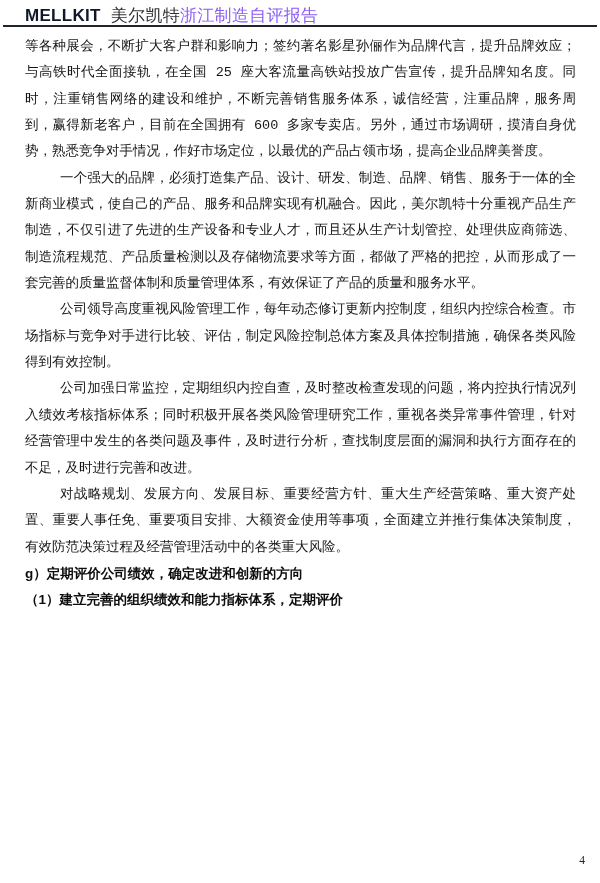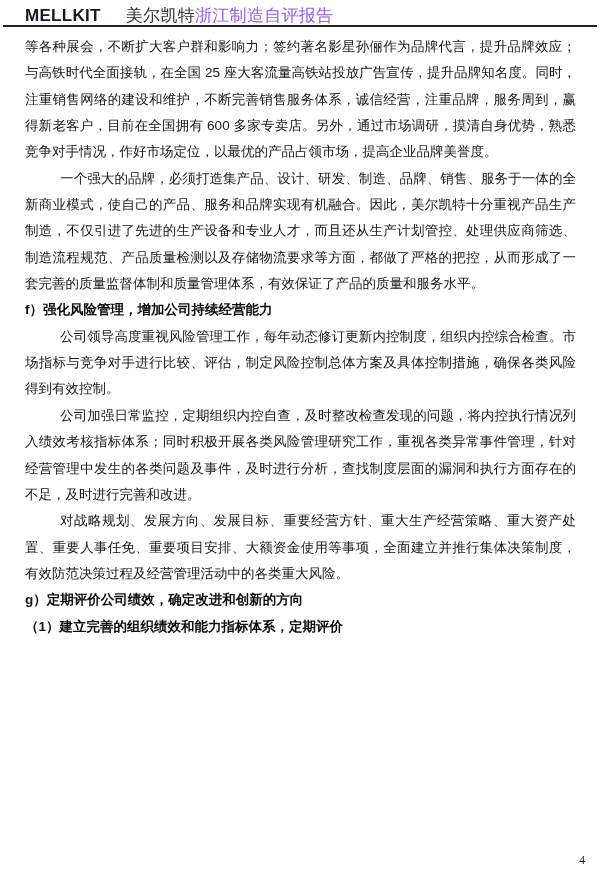--- a/index.html
+++ b/index.html
@@ -14,34 +14,34 @@
   .page { position: absolute; inset: 0; background: #ffffff; }
 
   
   .hdr {
     position: absolute; left: 25px; top: 6px; right: 10px;
     font-family: "Liberation Sans", sans-serif;
     font-size: 17px; line-height: 19px;
     white-space: nowrap; letter-spacing: 0.3px;
   }
   .hdr .brand-en { color: #0f172a; font-weight: 600; }
-  .hdr .brand-cn { color: #333333; margin-left: 20px; }
+  .hdr .brand-cn { color: #333333; margin-left: 5px; }
   .hdr .title-cn { color: #8b5cf6; }
   .hdr-rule {
     position: absolute; left: 3px; right: 3px; top: 25px;
     height: 2px; background: #23232e;
   }
 
   
   .doc {
     position: absolute; left: 25px; right: 24px; top: 34px;
     font-size: 13.5px; line-height: 26.35px;
     text-align: justify;
   }
-  .doc p { margin: 0; font-family: Liberation Sans, sans-serif; }
+  .doc p { margin: 0; font-family: Liberation Mono, monospace; }
   .doc p.indent { text-indent: 2.6em; }
   .doc .heading {
     margin: 0; font-weight: bold;
     font-family: "Liberation Sans", sans-serif;
     font-size: 13.5px; line-height: 26.35px;
     color: #0d0d0d; text-align: left;
   }
 
   
   .pageno {
@@ -57,21 +57,20 @@
 
   <div class="hdr">
     <span class="brand-en">MELLKIT</span>
     <span class="brand-cn">美尔凯特</span><span class="title-cn">浙江制造自评报告</span>
   </div>
   <div class="hdr-rule"></div>
 
   <div class="doc">
     <p>等各种展会，不断扩大客户群和影响力；签约著名影星孙俪作为品牌代言，提升品牌效应；与高铁时代全面接轨，在全国 25 座大客流量高铁站投放广告宣传，提升品牌知名度。同时，注重销售网络的建设和维护，不断完善销售服务体系，诚信经营，注重品牌，服务周到，赢得新老客户，目前在全国拥有 600 多家专卖店。另外，通过市场调研，摸清自身优势，熟悉竞争对手情况，作好市场定位，以最优的产品占领市场，提高企业品牌美誉度。</p>
     <p class="indent">一个强大的品牌，必须打造集产品、设计、研发、制造、品牌、销售、服务于一体的全新商业模式，使自己的产品、服务和品牌实现有机融合。因此，美尔凯特十分重视产品生产制造，不仅引进了先进的生产设备和专业人才，而且还从生产计划管控、处理供应商筛选、制造流程规范、产品质量检测以及存储物流要求等方面，都做了严格的把控，从而形成了一套完善的质量监督体制和质量管理体系，有效保证了产品的质量和服务水平。</p>
-    <h2 class="heading">f）强化风险管理，增加公司持续经营能力</h2>
     <p class="indent">公司领导高度重视风险管理工作，每年动态修订更新内控制度，组织内控综合检查。市场指标与竞争对手进行比较、评估，制定风险控制总体方案及具体控制措施，确保各类风险得到有效控制。</p>
     <p class="indent">公司加强日常监控，定期组织内控自查，及时整改检查发现的问题，将内控执行情况列入绩效考核指标体系；同时积极开展各类风险管理研究工作，重视各类异常事件管理，针对经营管理中发生的各类问题及事件，及时进行分析，查找制度层面的漏洞和执行方面存在的不足，及时进行完善和改进。</p>
     <p class="indent">对战略规划、发展方向、发展目标、重要经营方针、重大生产经营策略、重大资产处置、重要人事任免、重要项目安排、大额资金使用等事项，全面建立并推行集体决策制度，有效防范决策过程及经营管理活动中的各类重大风险。</p>
     <h2 class="heading">g）定期评价公司绩效，确定改进和创新的方向</h2>
     <h2 class="heading">（1）建立完善的组织绩效和能力指标体系，定期评价</h2>
   </div>
 
   <div class="pageno">4</div>
 
 </div>

